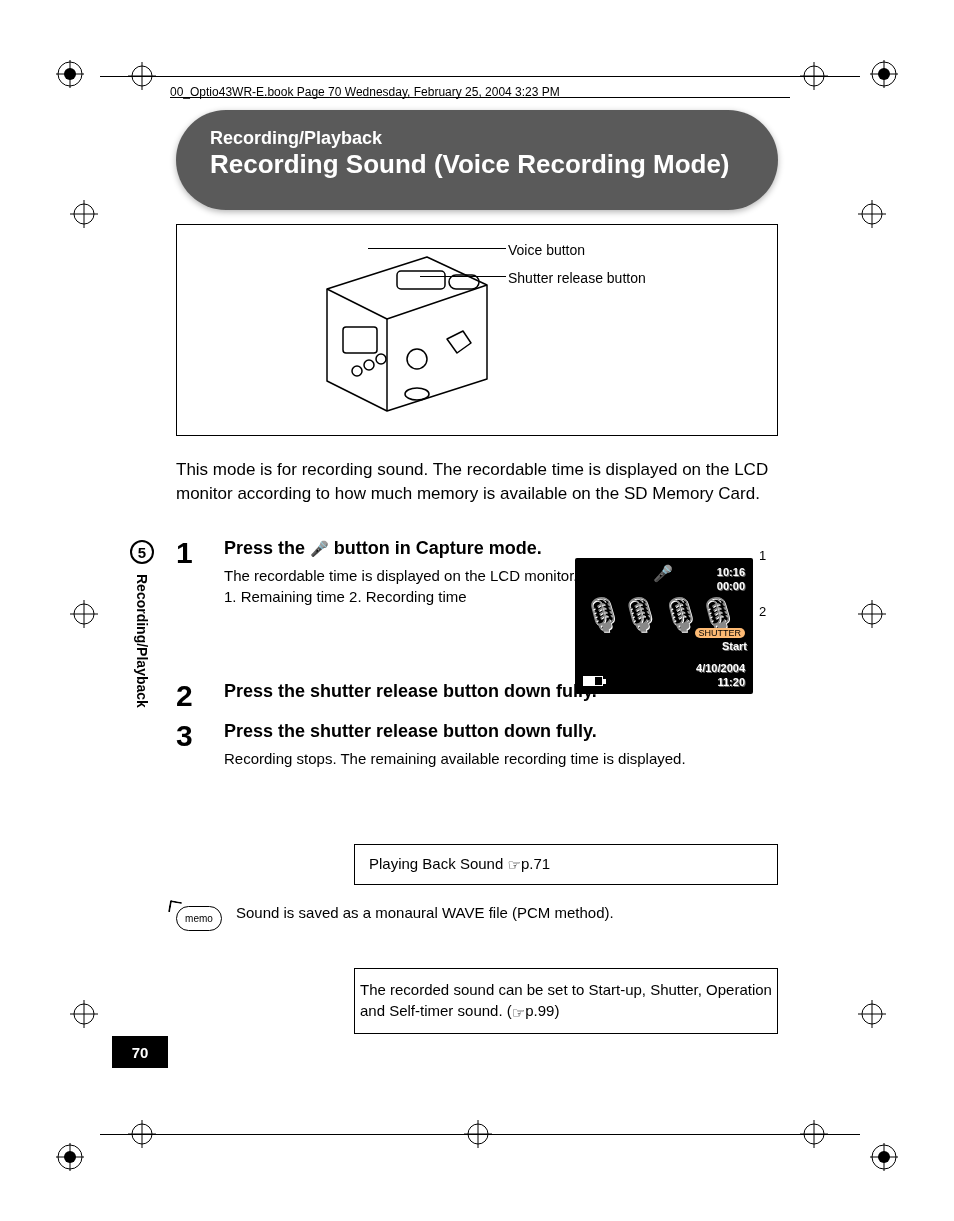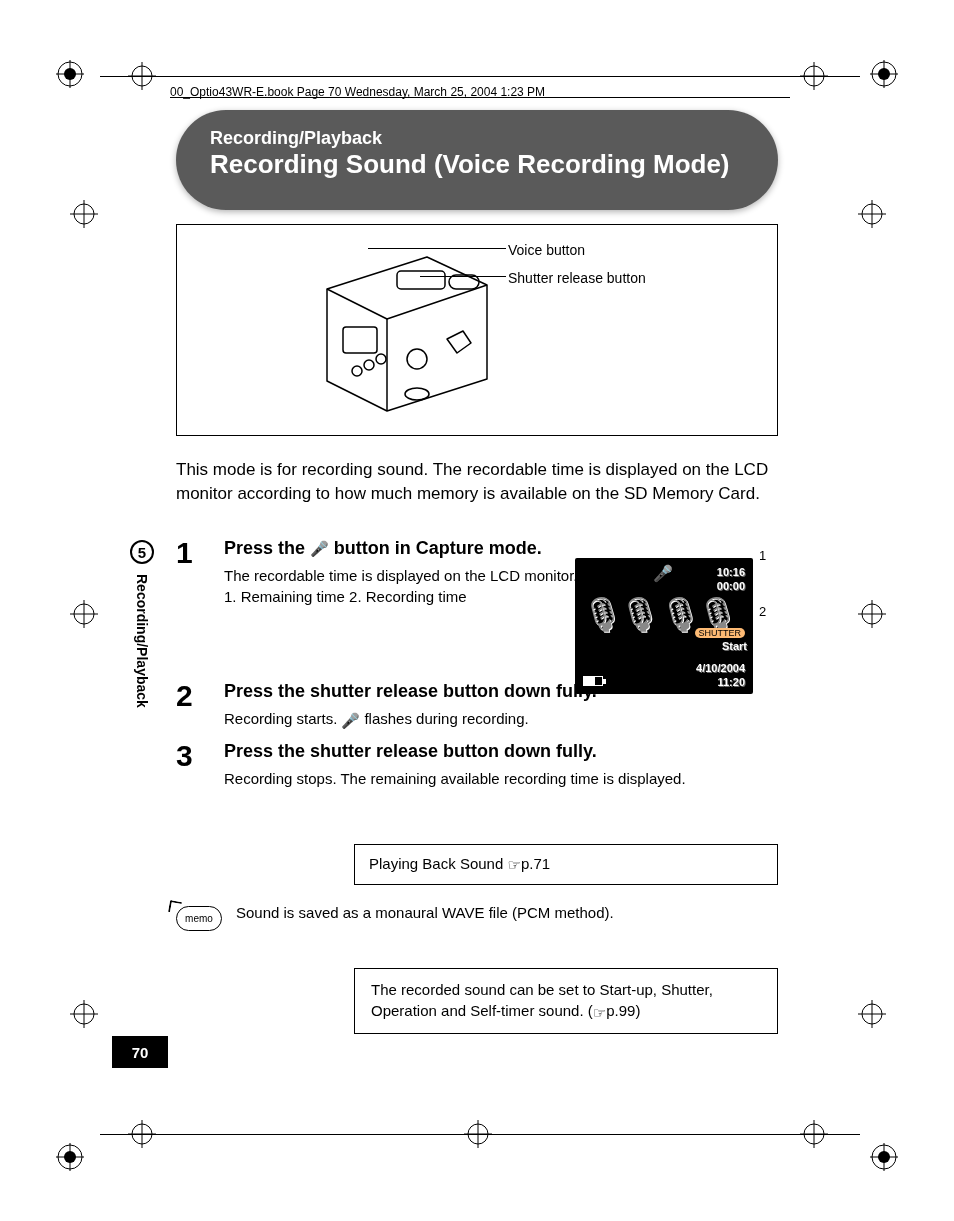--- a/index.html
+++ b/index.html
@@ -78,21 +78,21 @@
   .lcd-callout1 { position:absolute; left:759px; top:548px; font-size:13px; }
   .lcd-callout2 { position:absolute; left:759px; top:604px; font-size:13px; }
 
   .ref-box { position:absolute; left:354px; top:844px; width:424px; border:1px solid #000; padding:10px 14px; font-size:15px; }
 
   .memo-row { position:absolute; left:176px; top:904px; width:602px; display:flex; align-items:flex-start; gap:14px; }
   .memo-icon { width:46px; height:25px; border:1.5px solid #000; border-radius:14px; display:flex; align-items:center; justify-content:center; font-size:10px; position:relative; flex-shrink:0; margin-top:2px; }
   .memo-icon::before { content:""; position:absolute; left:-8px; top:-6px; width:10px; height:10px; border-top:2px solid #000; border-left:2px solid #000; transform:rotate(10deg); border-radius:2px 0 0 0; }
   .memo-text { font-size:15px; }
 
-  .note-box { position:absolute; left:354px; top:968px; width:424px; border:1px solid #000; padding:10px 16px; font-size:15px; line-height:1.4; }
+  .note-box { position:absolute; left:354px; top:968px; width:424px; border:1px solid #000; padding:10px 5px; font-size:15px; line-height:1.4; }
 
   .page-foot { position:absolute; left:112px; top:1036px; width:56px; height:32px; background:#000; color:#fff; display:flex; align-items:center; justify-content:center; font-weight:bold; font-size:15px; }
 
   .mic-glyph { font-size:15px; vertical-align:middle; }
   .hand-glyph { font-size:15px; vertical-align:middle; }
 
 </style>
 </head>
 <body>
 
@@ -203,21 +203,21 @@
   <svg viewBox="0 0 28 28">
       <circle cx="14" cy="14" r="10" fill="none" stroke="#000"></circle>
       <line x1="0" y1="14" x2="28" y2="14" stroke="#000"></line>
       <line x1="14" y1="0" x2="14" y2="28" stroke="#000"></line>
     </svg>
 </div>
 
 <div class="hline" style="left:100px; top:76px; width:760px;"></div>
 <div class="hline" style="left:100px; top:1134px; width:760px;"></div>
 
-<div class="header-line">00_Optio43WR-E.book  Page 70  Wednesday, March 25, 2004  1:23 PM</div>
+<div class="header-line">00_Optio43WR-E.book  Page 70  Wednesday, February 25, 2004  3:23 PM</div>
 <div class="header-rule-top"></div>
 
 <div class="title-block">
   <div class="chapter">Recording/Playback</div>
   <h1>Recording Sound (Voice Recording Mode)</h1>
 </div>
 
 <div class="camera-box">
   <div class="camera-ill">
     <svg viewBox="0 0 200 186">
@@ -261,23 +261,20 @@
       <div class="p">1. Remaining time  2. Recording time</div>
     </div>
   </div>
 
   <div style="height:64px"></div>
 
   <div class="step">
     <div class="bignum">2</div>
     <div class="stepbody">
       <div class="h">Press the shutter release button down fully.</div>
-      <div class="p">
-        <span>Recording starts. </span><span class="mic-glyph">🎤</span><span> flashes during recording.</span>
-      </div>
     </div>
   </div>
 
   <div class="step">
     <div class="bignum">3</div>
     <div class="stepbody">
       <div class="h">Press the shutter release button down fully.</div>
       <div class="p">Recording stops. The remaining available recording time is displayed.</div>
     </div>
   </div>

